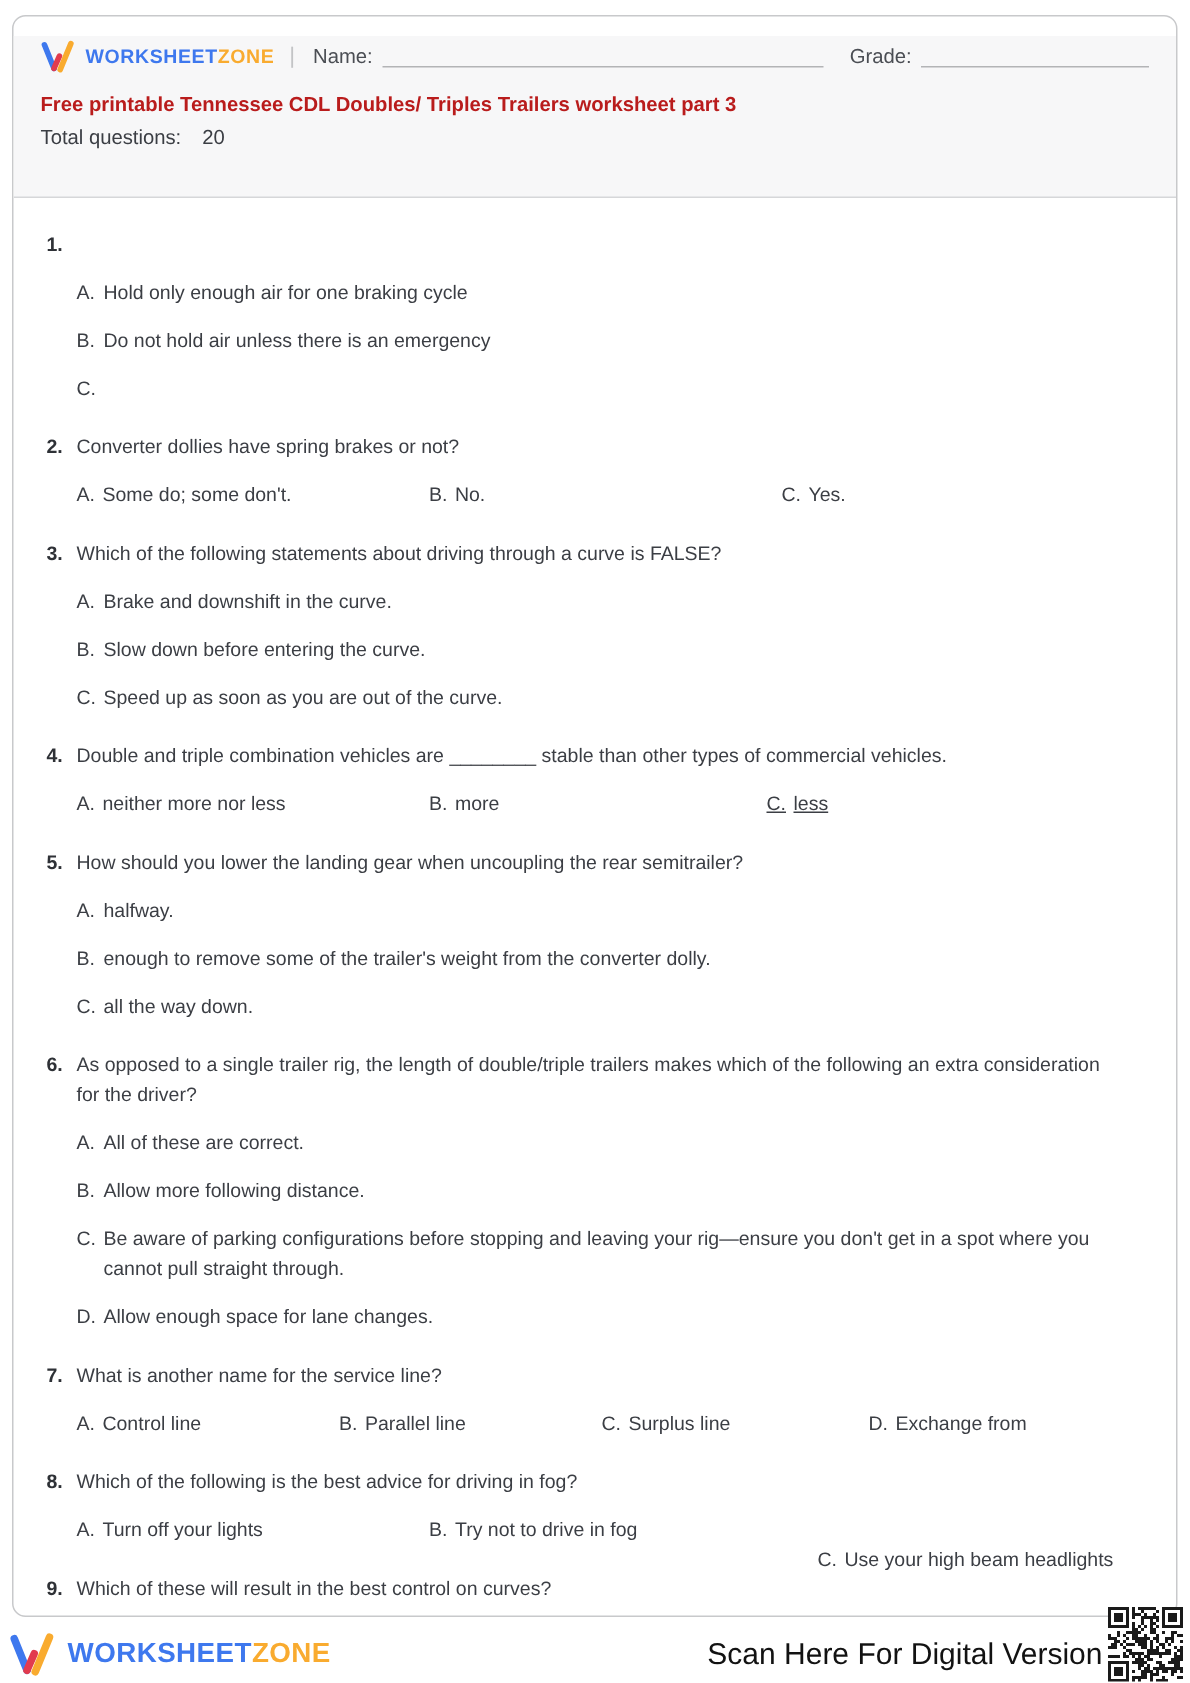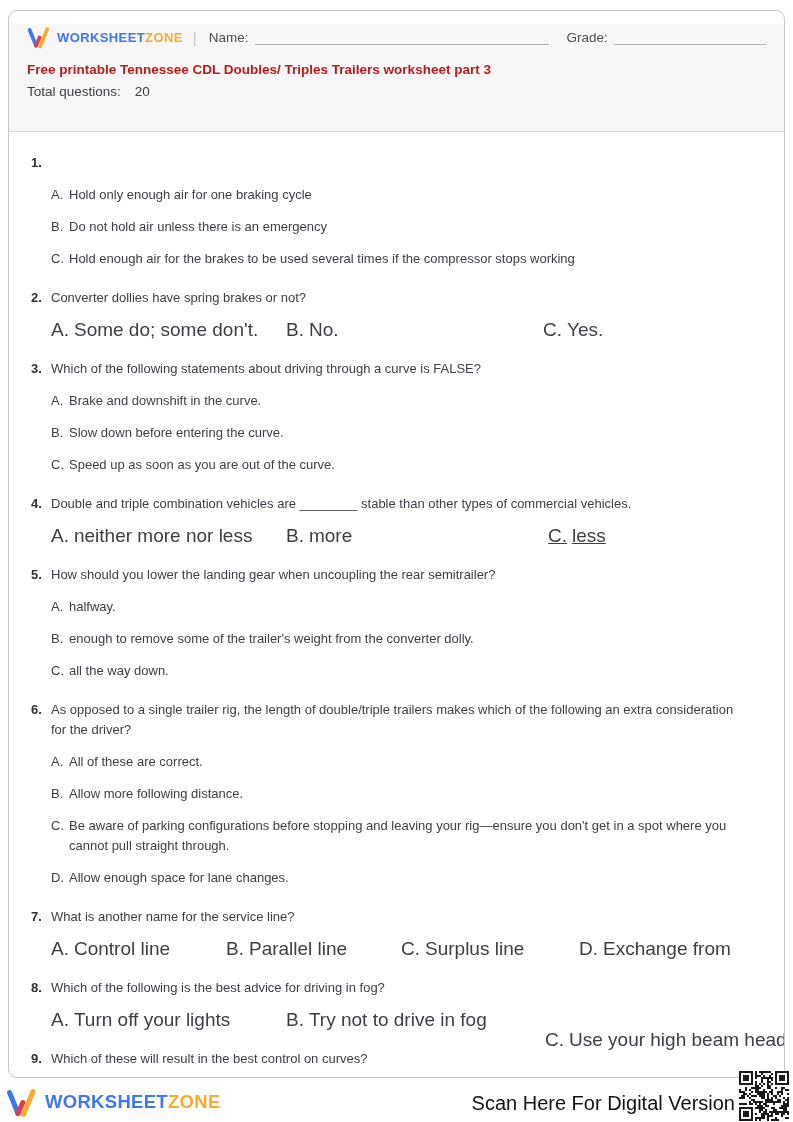--- a/index.html
+++ b/index.html
@@ -40,21 +40,21 @@
   .total-row{ margin-top:7px; font-size:13.5px; display:flex; color:#3b3e44; }
   .total-value{ margin-left:14px; }
 
   .questions{ padding:21px 48px 0 22px; }
   .q-block{ margin-top:19px; }
   .q-block:first-child{ margin-top:0; }
   .q-line{ display:flex; font-size:13px; line-height:20px; }
   .q-num{ font-weight:700; width:20px; flex:none; color:#2e3136; }
   .opt-line{ display:flex; margin:12px 0 0 20px; font-size:13px; line-height:20px; }
   .opt-letter{ width:18px; flex:none; }
-  .opt-row{ position:relative; height:20px; margin:12px 0 0 20px; font-size:19px; line-height:20px; }
+  .opt-row{ position:relative; height:20px; margin:12px 0 0 20px; font-size:13px; line-height:20px; }
   .opt-cell{ position:absolute; top:0; white-space:nowrap; }
   .opt-cell .opt-letter{ width:auto; margin-right:5px; }
 
   .footer-logo{ position:absolute; left:6px; top:1086px; display:flex; align-items:center; }
   .footer-brand{ font-size:18.5px; font-weight:700; letter-spacing:.3px; margin-left:7px; white-space:nowrap; }
   .scan-text{ position:absolute; top:1092px; right:58px; font-size:20px; color:#121212; }
   .qr{ position:absolute; left:737px; top:1071px; width:53px; height:50px; }
 </style>
 </head>
 <body>
@@ -91,32 +91,31 @@
         <div class="opt-line">
           <span class="opt-letter">A.</span>
           <span class="opt-text">Hold only enough air for one braking cycle</span>
         </div>
         <div class="opt-line">
           <span class="opt-letter">B.</span>
           <span class="opt-text">Do not hold air unless there is an emergency</span>
         </div>
         <div class="opt-line">
           <span class="opt-letter">C.</span>
-          <span class="opt-text">Hold enough air for the brakes to be used several times if the compressor stops working</span>
         </div>
       </div>
       <div class="q-block">
         <div class="q-line">
           <span class="q-num">2.</span>
           <span class="q-text">Converter dollies have spring brakes or not?</span>
         </div>
         <div class="opt-row">
           <span class="opt-cell" style="left: 0px;"><span class="opt-letter">A.</span><span class="opt-text">Some do; some don't.</span></span>
           <span class="opt-cell" style="left: 235px;"><span class="opt-letter">B.</span><span class="opt-text">No.</span></span>
-          <span class="opt-cell" style="left: 492px; text-align: center;"><span class="opt-letter">C.</span><span class="opt-text">Yes.</span></span>
+          <span class="opt-cell" style="left: 470px; text-align: center;"><span class="opt-letter">C.</span><span class="opt-text">Yes.</span></span>
         </div>
       </div>
       <div class="q-block">
         <div class="q-line">
           <span class="q-num">3.</span>
           <span class="q-text">Which of the following statements about driving through a curve is FALSE?</span>
         </div>
         <div class="opt-line">
           <span class="opt-letter">A.</span>
           <span class="opt-text">Brake and downshift in the curve.</span>
@@ -131,21 +130,21 @@
         </div>
       </div>
       <div class="q-block">
         <div class="q-line">
           <span class="q-num">4.</span>
           <span class="q-text">Double and triple combination vehicles are ________ stable than other types of commercial vehicles.</span>
         </div>
         <div class="opt-row">
           <span class="opt-cell" style="left: 0px;"><span class="opt-letter">A.</span><span class="opt-text">neither more nor less</span></span>
           <span class="opt-cell" style="left: 235px;"><span class="opt-letter">B.</span><span class="opt-text">more</span></span>
-          <span class="opt-cell" style="left: 497px; text-decoration: underline;"><span class="opt-letter">C.</span><span class="opt-text">less</span></span>
+          <span class="opt-cell" style="left: 460px; text-decoration: underline;"><span class="opt-letter">C.</span><span class="opt-text">less</span></span>
         </div>
       </div>
       <div class="q-block">
         <div class="q-line">
           <span class="q-num">5.</span>
           <span class="q-text">How should you lower the landing gear when uncoupling the rear semitrailer?</span>
         </div>
         <div class="opt-line">
           <span class="opt-letter">A.</span>
           <span class="opt-text">halfway.</span>

